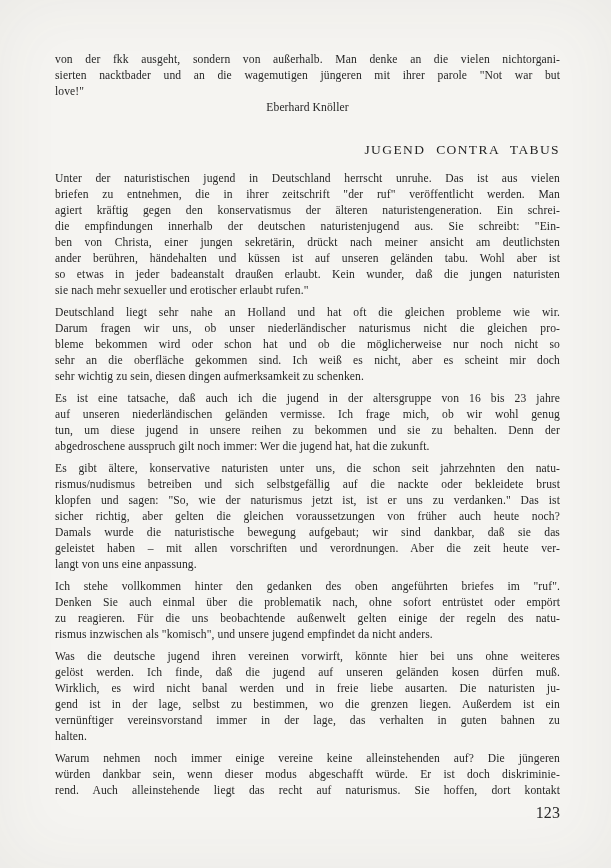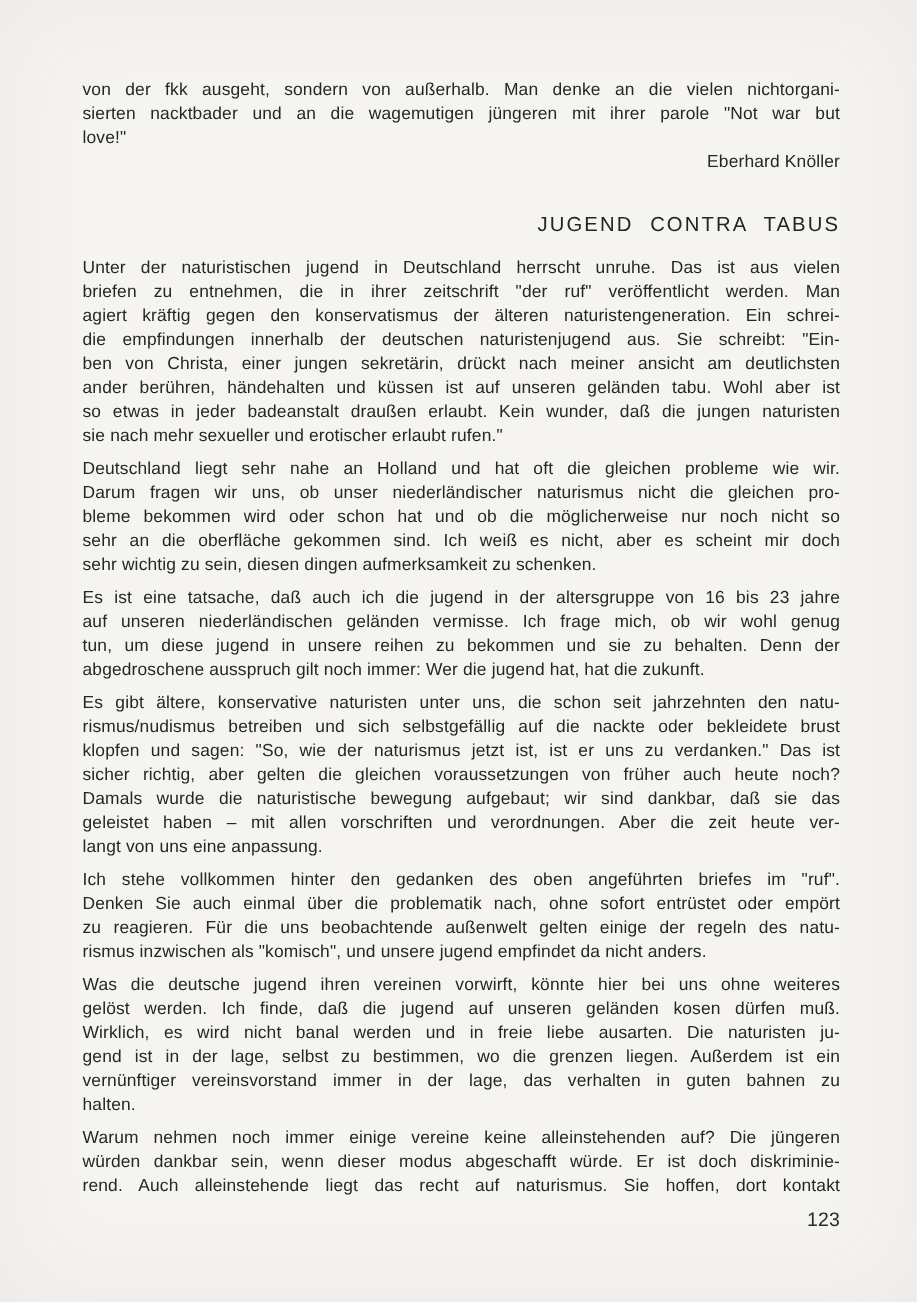--- a/index.html
+++ b/index.html
@@ -8,44 +8,44 @@
     background: #f5f4f1;
   }
   .page {
     position: relative;
     width: 611px;
     height: 868px;
     box-sizing: border-box;
     background: #f5f4f1;
     box-shadow: inset 0 0 70px rgba(70, 64, 52, 0.06);
     padding: 52px 51px 0 55px;
-    font-family: Liberation Sans, sans-serif;
+    font-family: Liberation Serif, serif;
     font-size: 11.6px;
     line-height: 16px;
     color: #262626;
     letter-spacing: 0.1px;
     overflow: hidden;
   }
   .line { text-align: left; white-space: normal; }
   .line.j { text-align: justify; text-align-last: justify; }
-  .byline { text-align: right; }
+  .byline { text-align: center; }
   .heading {
     margin: 26px 0 13px 0;
     font-size: 13.5px;
     font-weight: normal;
     letter-spacing: 1.4px;
     word-spacing: 6px;
     color: #242424;
     text-align: right;
   }
   .para { margin: 0 0 6px 0; }
   .pagenum {
     text-align: right;
     margin-top: 6px;
-    font-size: 13px;
+    font-size: 16px;
     color: #2a2a2a;
   }
 </style>
 </head>
 <body style="background: rgb(245, 244, 241);">
 
 <div class="page" style="background: rgb(245, 244, 241); color: rgb(38, 38, 38);">
   <div id="intro">
       <div class="line j">von der fkk ausgeht, sondern von außerhalb. Man denke an die vielen nichtorgani-</div>
       <div class="line j">sierten nacktbader und an die wagemutigen jüngeren mit ihrer parole "Not war but</div>

